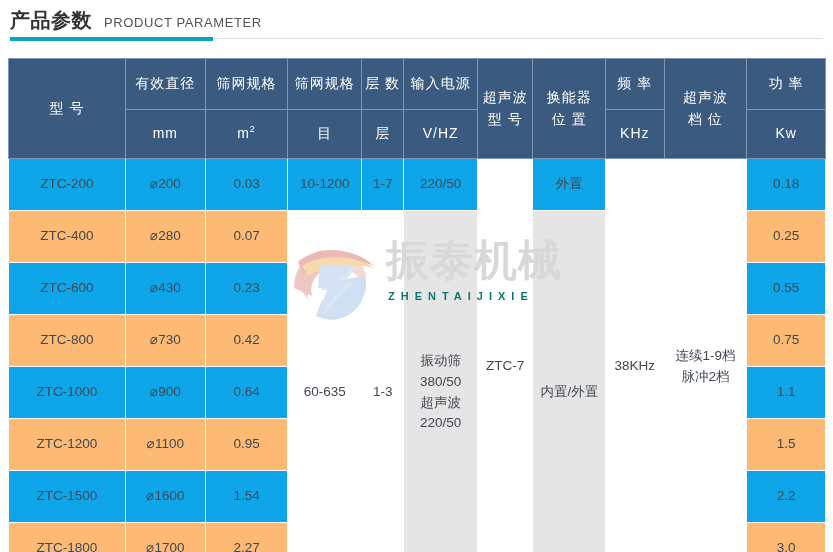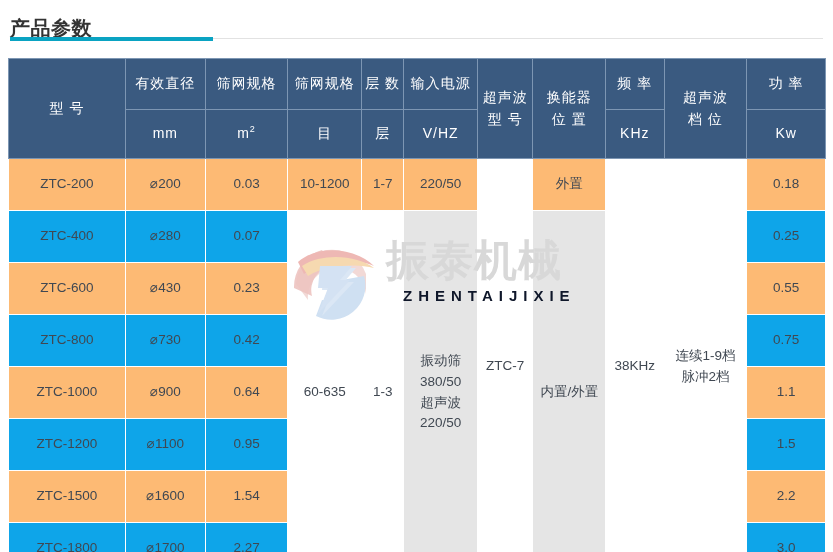--- a/index.html
+++ b/index.html
@@ -30,21 +30,20 @@
     gap: 12px;
     height: 32px;
   }
   .head-cn {
     font-size: 20px;
     font-weight: bold;
     color: #333333;
     letter-spacing: 0.5px;
     line-height: 32px;
     padding-top: 4px;
-    margin-top: 8px;
   }
   .head-en {
     font-size: 13px;
     color: #555555;
     letter-spacing: 0.6px;
     line-height: 32px;
     padding-top: 6px;
   }
   .head-rule {
     position: absolute;
@@ -80,25 +79,25 @@
     top: 4px;
     font-size: 43px;
     font-weight: bold;
     color: #d8d8d8;
     letter-spacing: 1px;
     line-height: 48px;
     white-space: nowrap;
   }
   .wm-text-en {
     position: absolute;
-    left: 125px;
+    left: 110px;
     top: 54px;
-    font-size: 15px;
+    font-size: 11px;
     font-weight: bold;
-    color: #0f172a;
+    color: #0f766e;
     letter-spacing: 6px;
     line-height: 20px;
     white-space: nowrap;
   }
 
   
   .table-wrap {
     position: absolute;
     left: 8px;
     top: 58px;
@@ -129,22 +128,22 @@
     font-weight: normal;
     font-size: 14px;
     letter-spacing: 1px;
     border: 1px solid #7d96b3;
   }
   thead th.hdr-tall { height: 46px; }
   thead th.hdr-unit { height: 44px; }
   thead th.hdr-span  { height: 92px; }
 
   
-  tbody tr.r-white > td { background: #fdba74; }
-  tbody tr.r-gray  > td { background: #0ea5e9; }
+  tbody tr.r-white > td { background: #0ea5e9; }
+  tbody tr.r-gray  > td { background: #fdba74; }
   tbody td { height: 47px; }
 
   td.cell-white { background: #ffffff !important; }
   td.cell-gray  { background: #e5e5e5 !important; }
 
   td.multiline {
     line-height: 1.9;
     font-size: 13.5px;
   }
   .sup { font-size: 9px; vertical-align: super; }
@@ -157,20 +156,21 @@
     height: 6px;
     background: #ffffff;
   }
 </style>
 </head>
 <body>
 
 <div class="section-head">
   <div class="head-row">
     <span class="head-cn">产品参数</span>
+    <span class="head-en">PRODUCT PARAMETER</span>
   </div>
 </div>
 <div class="head-rule"></div>
 <div class="head-rule-accent"></div>
 
 <div class="watermark">
   <svg width="104" height="92" viewBox="0 0 104 92">
     <circle cx="52" cy="50" r="36" fill="#ffffff" stroke="none"></circle>
     <path d="M18 52 A36 36 0 0 1 88 42 L88 62 A26 26 0 0 0 30 68 Z" fill="#f0d2cf" opacity="0.85"></path>
     <path d="M16 56 A38 38 0 0 1 44 18 L56 34 A24 24 0 0 0 34 64 Z" fill="#edc3c0" opacity="0.9"></path>

